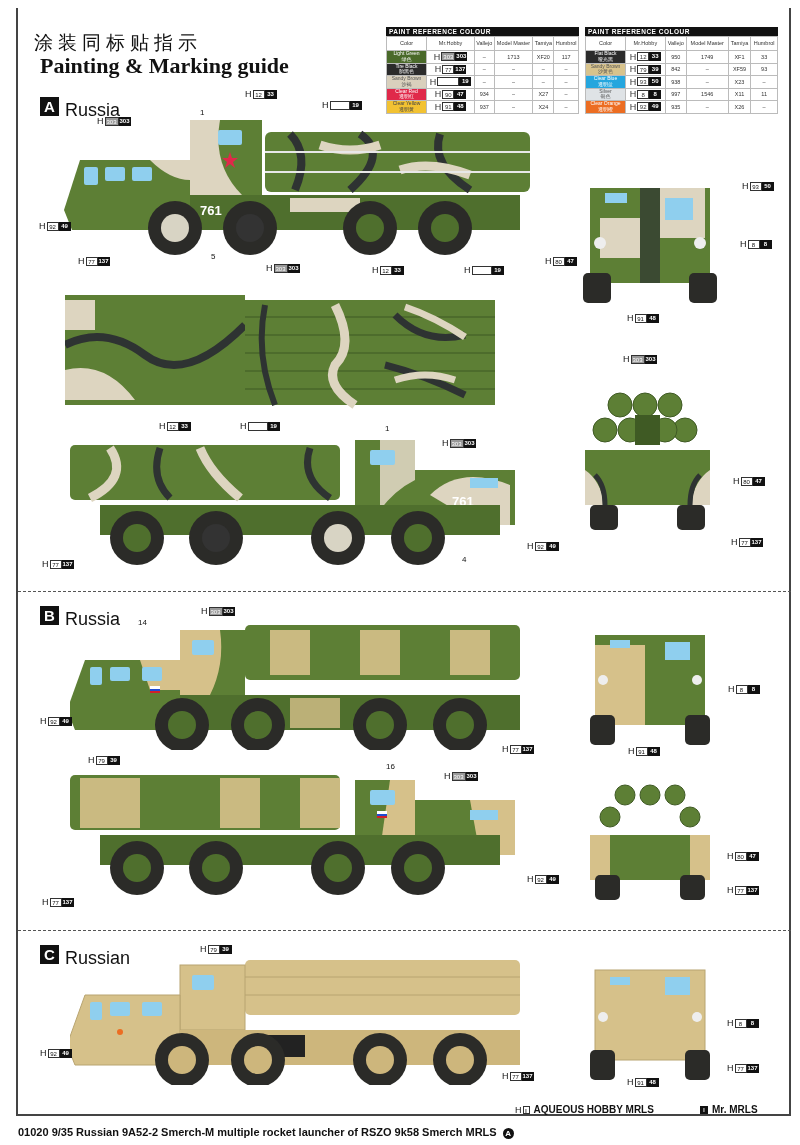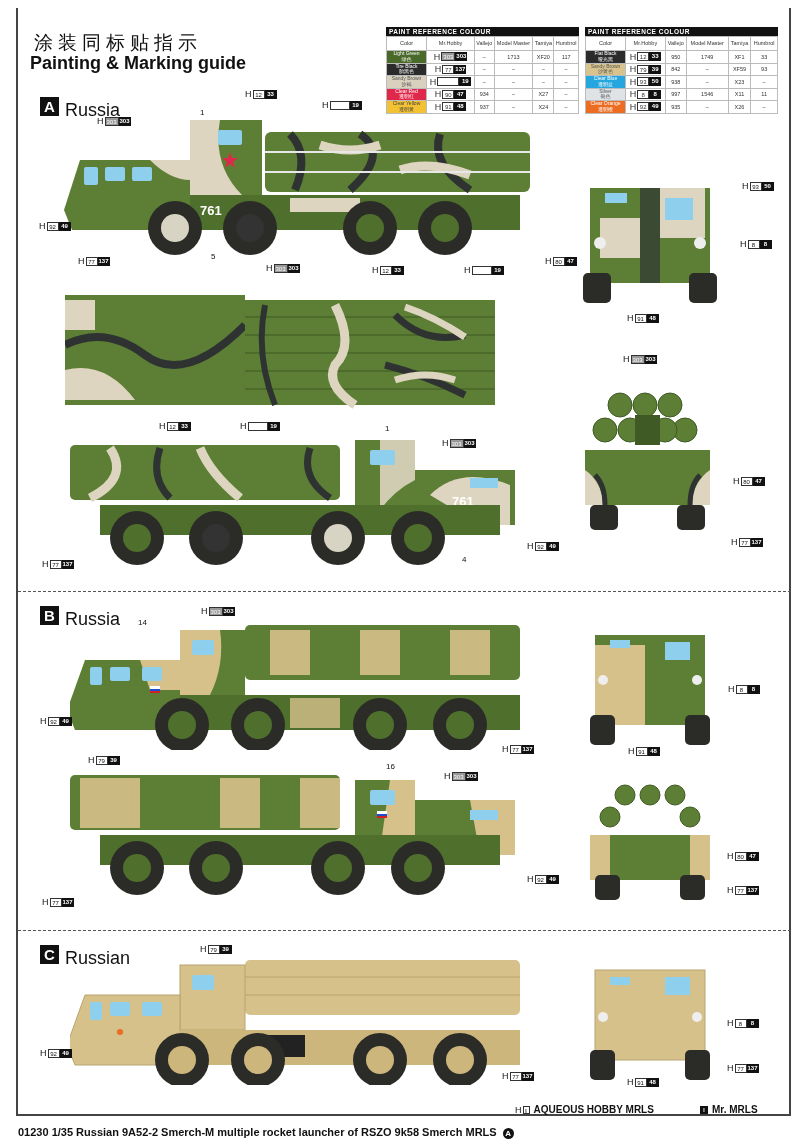--- a/index.html
+++ b/index.html
@@ -1,19 +1,19 @@
 <!DOCTYPE html>
 <html><head>
 <meta charset="utf-8">
 <style>
   * { box-sizing: border-box; margin: 0; padding: 0; }
   body { width: 800px; height: 1145px; background: #fff; font-family: "Liberation Sans", sans-serif; color: #111; position: relative; overflow: hidden; }
   .frame { position: absolute; left: 16px; top: 8px; width: 775px; height: 1108px; border-left: 2px solid #444; border-right: 2px solid #444; border-bottom: 2px solid #444; }
   .title-cn { position: absolute; left: 34px; top: 30px; font-size: 19px; letter-spacing: 5px; font-family: "DejaVu Sans", sans-serif; }
-  .title-en { position: absolute; left: 30px; top: 53px; font-size: 18px; font-weight: bold; }
+  .title-en { position: absolute; left: 40px; top: 53px; font-size: 22px; font-weight: bold; font-family: Liberation Serif, serif; }
   .ptable { position: absolute; top: 27px; width: 193px; font-size: 5.5px; }
   .ptable .ph { background: #111; color: #fff; font-weight: bold; font-size: 6.5px; padding: 1px 3px; letter-spacing: .5px; }
   .ptable table { width: 100%; border-collapse: collapse; }
   .ptable td, .ptable th { border: 1px solid #bbb; text-align: center; height: 12.5px; font-weight: normal; color: #333; }
   .ptable th { height: 14px; font-size: 5.5px; line-height: 5px; }
   .ptable td.c { color: #fff; width: 40px; line-height: 5.5px; font-size: 5px; }
   .hc { display: inline-flex; align-items: center; font-size: 9px; }
   .hc .h { margin-right: 1px; font-weight: normal; }
   .hc .a { border: 1px solid #333; background: #fff; font-size: 6px; min-width: 12px; padding: 0 1px; height: 9px; line-height: 8px; text-align: center; }
   .hc .b { background: #111; color: #fff; font-size: 6px; font-weight: bold; min-width: 12px; padding: 0 1px; height: 9px; line-height: 9px; text-align: center; }
@@ -637,15 +637,15 @@
   <span>AQUEOUS HOBBY MRLS</span>
 </div>
 <div class="footer-legend" style="left:700px">
   <span class="hc">
       <span class="b" style="min-width:8px;height:8px;line-height:8px;font-size:5px">I</span>
     </span>
   <span>Mr. MRLS</span>
 </div>
 
 <div class="footer-title">
-  <span>01230  1/35  Russian 9A52-2 Smerch-M multiple rocket launcher of RSZO 9k58 Smerch MRLS</span>
+  <span>01020  9/35  Russian 9A52-2 Smerch-M multiple rocket launcher of RSZO 9k58 Smerch MRLS</span>
   <span class="circA">A</span>
 </div>
 
 </body></html>

